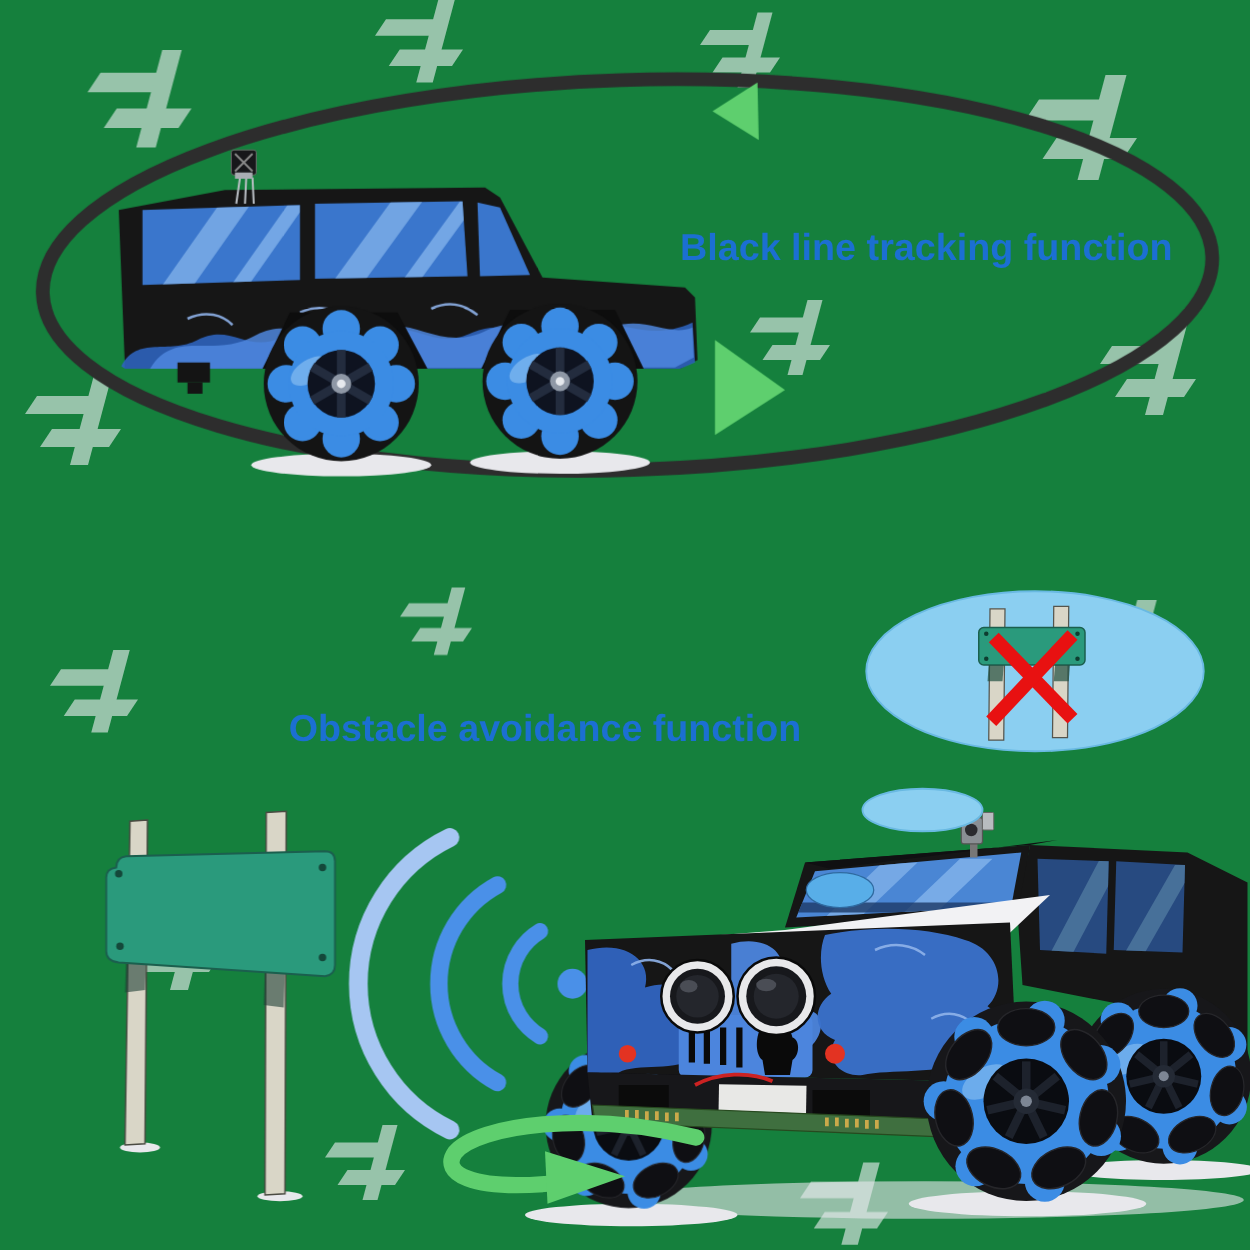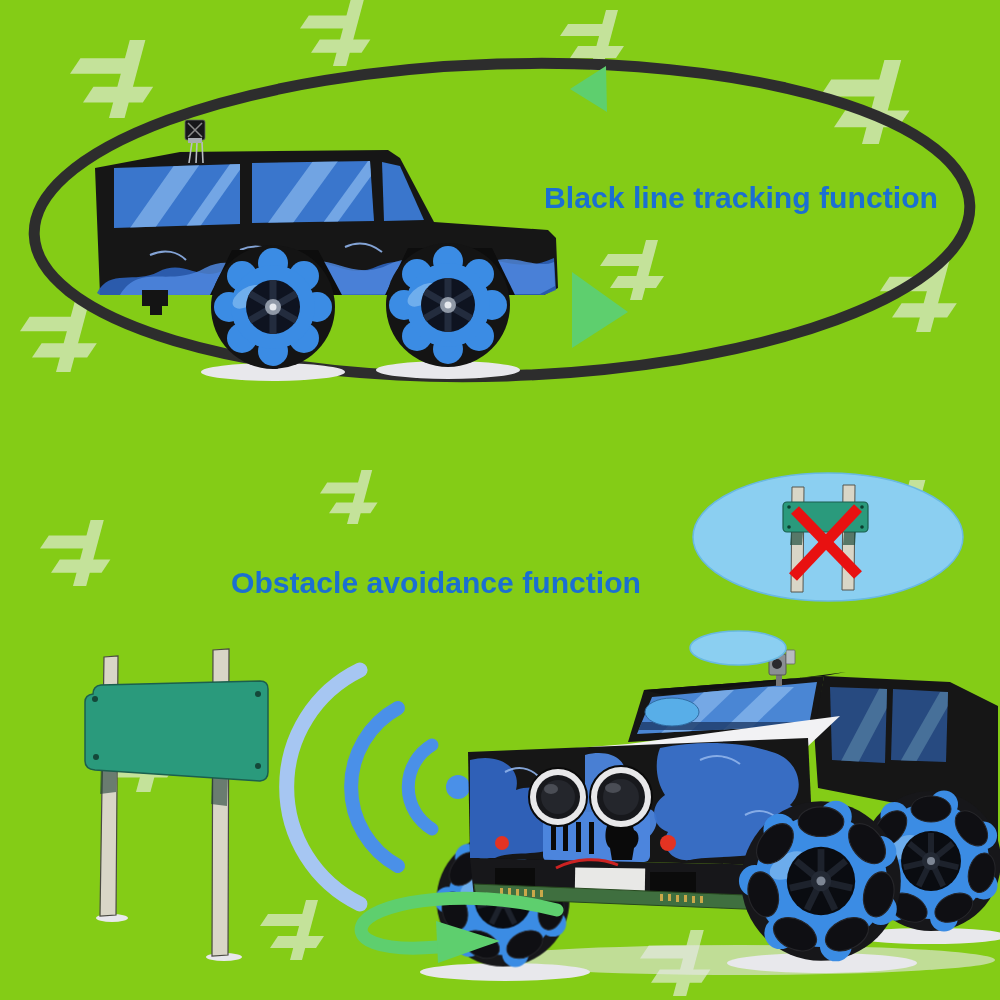--- a/index.html
+++ b/index.html
@@ -1,16 +1,16 @@
 <!DOCTYPE html>
 <html><head>
 <meta charset="utf-8">
 <style>
   html,body{margin:0;padding:0;}
-  #canvas{position:relative;width:1000px;height:1000px;background:#84cc16;overflow:hidden;
+  #canvas{position:relative;width:1000px;height:1000px;background:#15803d;overflow:hidden;
           font-family:"Liberation Sans", sans-serif;}
   svg{position:absolute;left:0;top:0;}
   .title{font-family:"Liberation Sans", sans-serif;font-weight:bold;font-size:30px;}
   .wblue{fill:#3b8ce4;}
   .wm{fill:#eef0f3;opacity:.6;}
   .pcb-pin{fill:#caa84a;}
   .stripe{fill:#7fb0e8;opacity:.8;}
   .stripe2{fill:#8cbaf0;opacity:.7;}
   .sstripe{fill:#50799f;opacity:.8;}
   .shadow{fill:#e8e8ec;}

